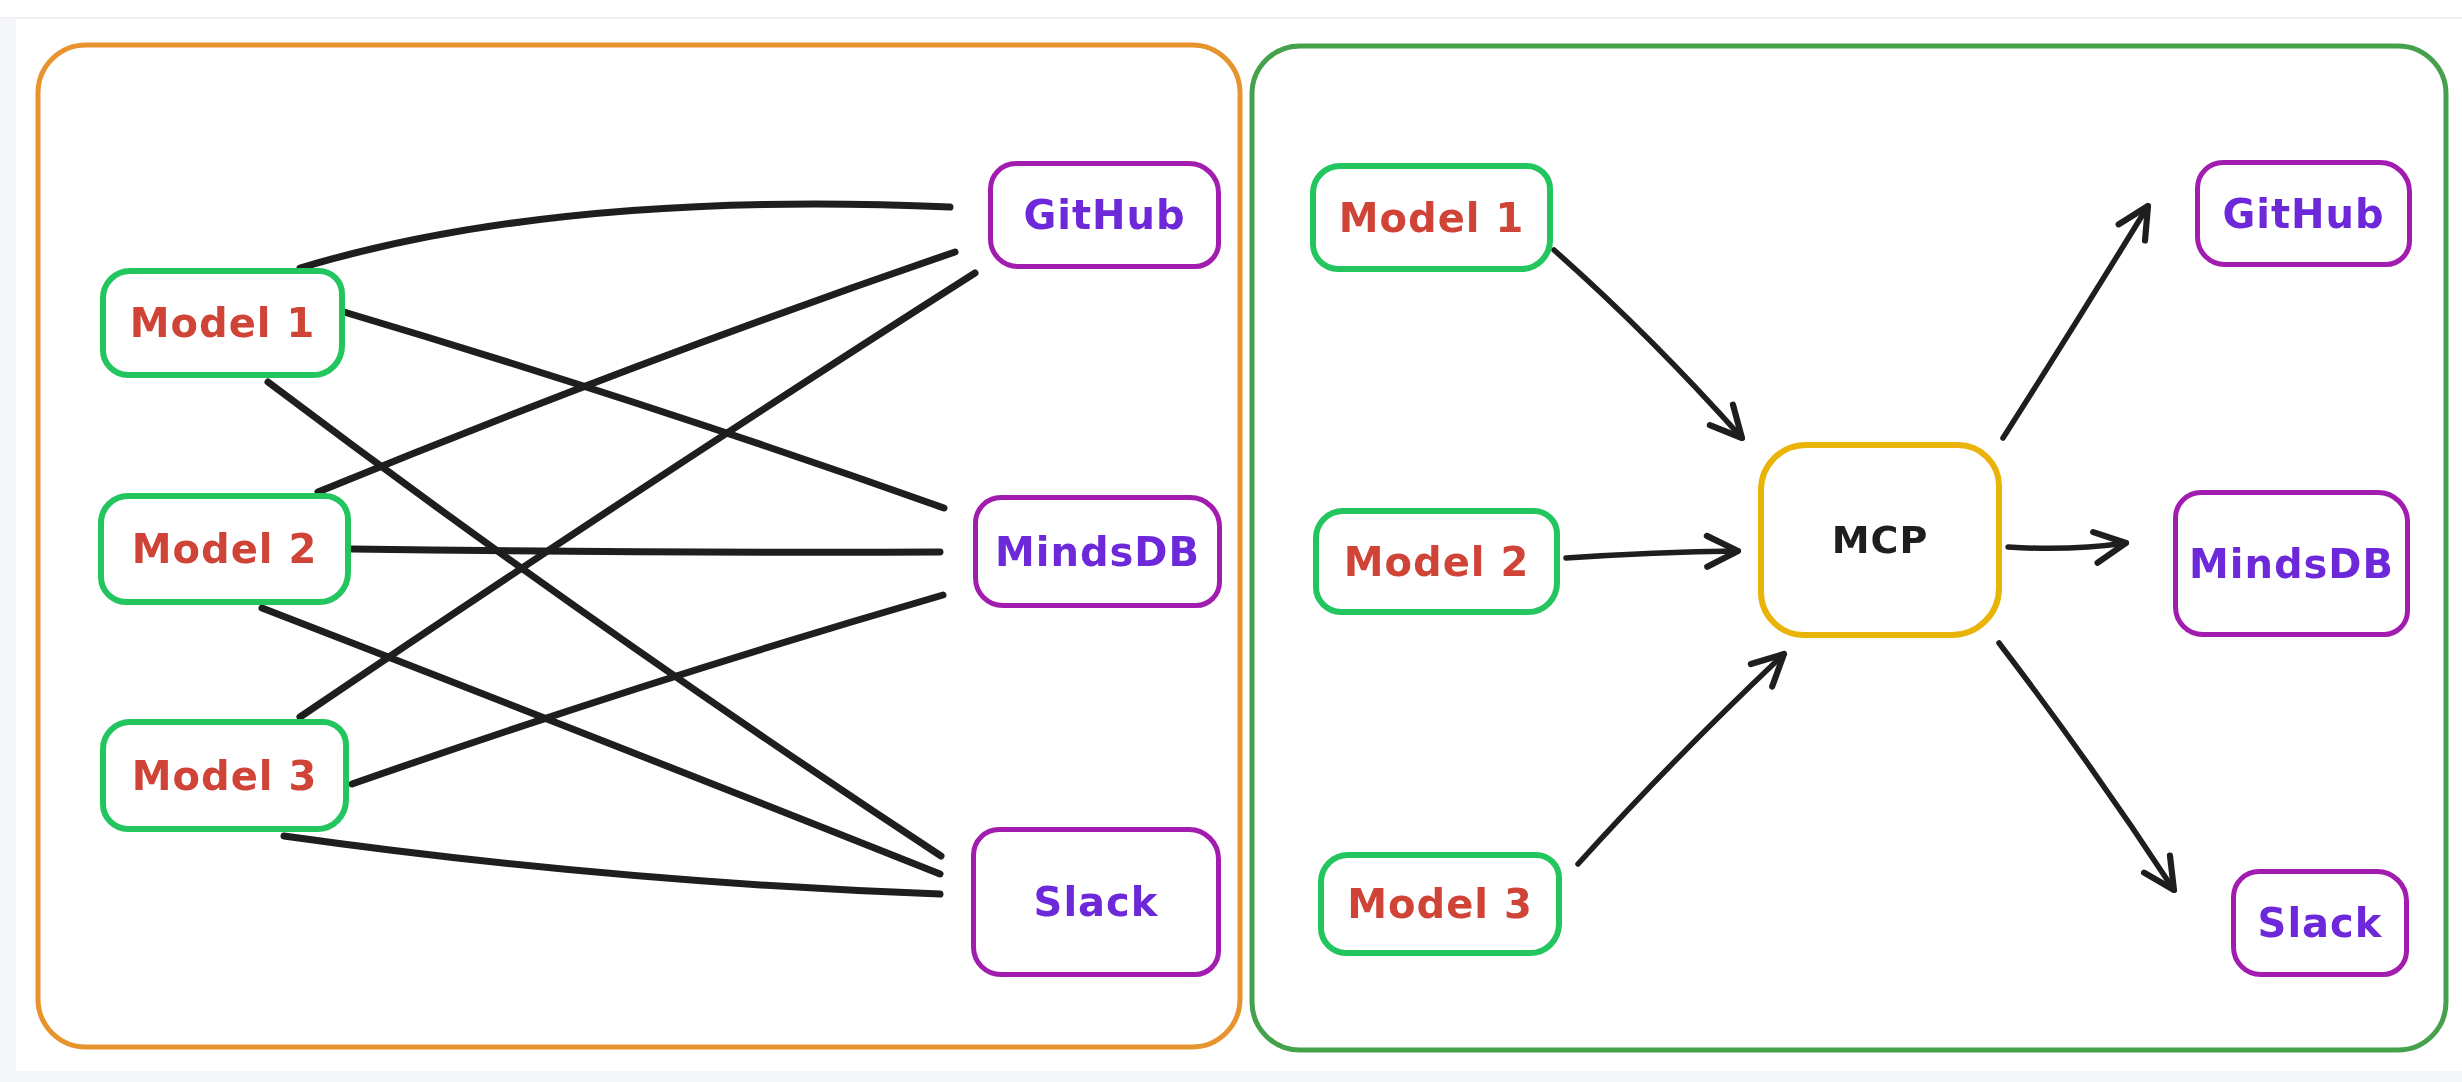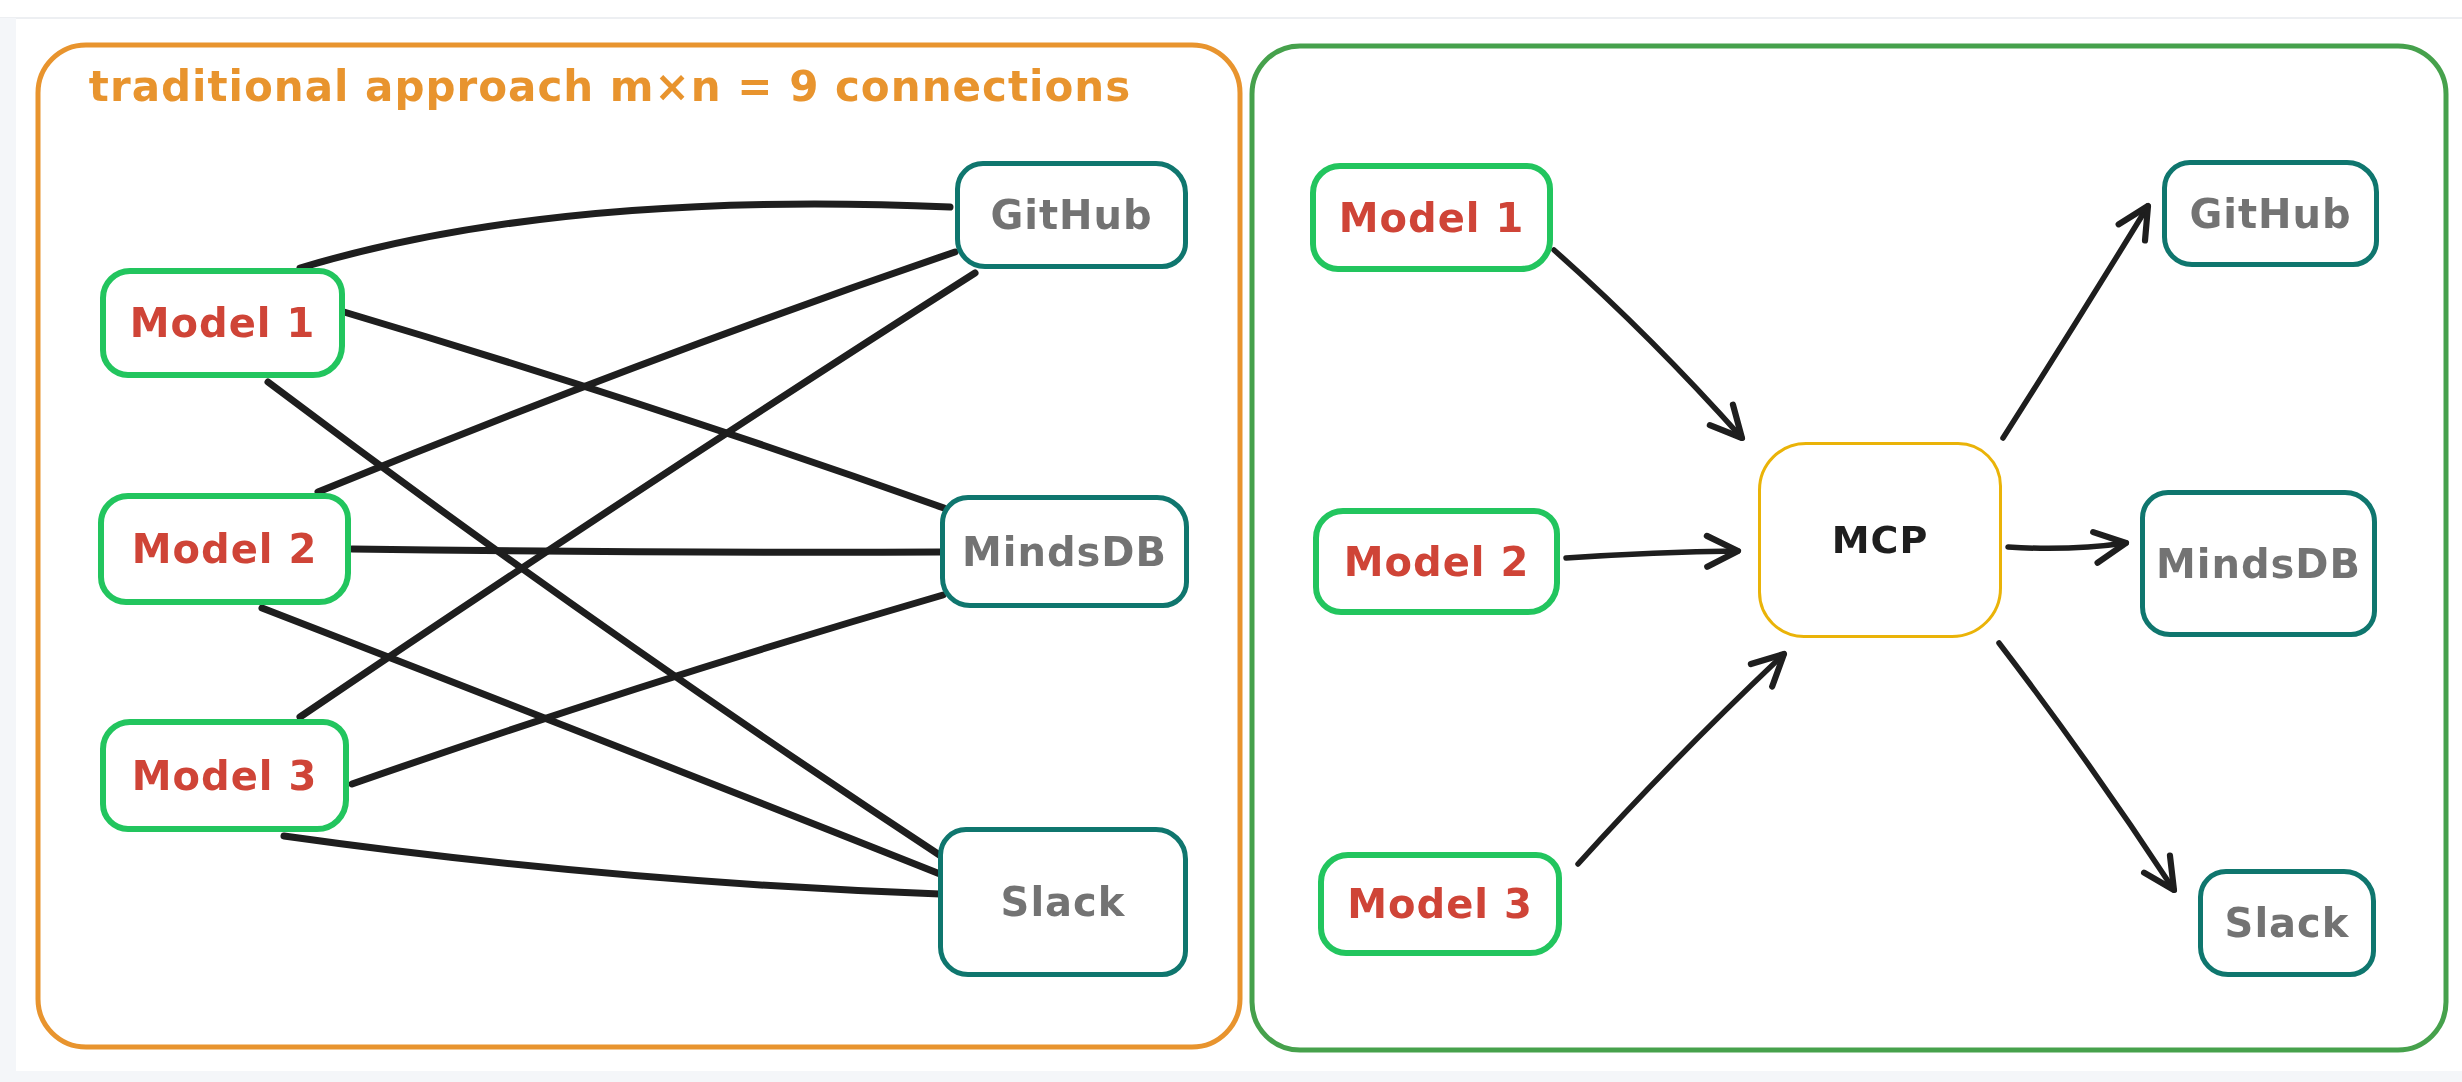--- a/index.html
+++ b/index.html
@@ -22,22 +22,22 @@
   .title-mcp{left:1252px;top:60px;width:1194px;color:#46a14c;}
   .node{
     position:absolute;z-index:2;
     box-sizing:border-box;
     background:#ffffff;
     display:flex;align-items:center;justify-content:center;
     font-size:40px;font-weight:600;letter-spacing:1px;
     white-space:nowrap;
   }
   .node.red{border:6px solid #22c55e;color:#cf4437;border-radius:30px 26px 32px 28px;}
-  .node.blue{border:5px solid #0f766e;color:#737373;border-radius:28px 32px 26px 30px;}
-  .node.black{border:3px solid #eab308;color:#1e1e1e;border-radius:48px 44px 50px 46px;font-size:38px;}
+  .node.blue{border:5px solid #a21caf;color:#6d28d9;border-radius:28px 32px 26px 30px;margin-left:33px;}
+  .node.black{border:6px solid #eab308;color:#1e1e1e;border-radius:48px 44px 50px 46px;font-size:38px;}
 
   
   .t-model1{left:100px;top:268px;width:245px;height:110px;}
   .t-model2{left:98px; top:493px;width:253px;height:112px;}
   .t-model3{left:100px;top:719px;width:249px;height:113px;}
   .t-github{left:955px;top:161px;width:233px;height:108px;}
   .t-mindsdb{left:940px;top:495px;width:249px;height:113px;}
   .t-slack{left:938px;top:827px;width:250px;height:150px;}
 
   
@@ -83,21 +83,20 @@
     <g stroke="#1e1e1e" stroke-width="5.5" fill="none" stroke-linecap="round">
       <path d="M 1554 250 Q 1650 335 1742 438" marker-end="url(#arrowhead)"></path>
       <path d="M 1566 558 Q 1655 552 1738 551" marker-end="url(#arrowhead)"></path>
       <path d="M 1578 864 Q 1670 762 1784 654" marker-end="url(#arrowhead)"></path>
       <path d="M 2003 438 Q 2075 325 2148 206" marker-end="url(#arrowhead)"></path>
       <path d="M 2008 547 Q 2070 551 2126 543" marker-end="url(#arrowhead)"></path>
       <path d="M 1999 643 Q 2090 762 2174 890" marker-end="url(#arrowhead)"></path>
     </g>
   </svg>
 
-  <div class="panel-title title-traditional">traditional approach m×n = 9 connections</div>
 
   <div class="node red  t-model1">Model 1</div>
   <div class="node red  t-model2">Model 2</div>
   <div class="node red  t-model3">Model 3</div>
   <div class="node blue t-github">GitHub</div>
   <div class="node blue t-mindsdb">MindsDB</div>
   <div class="node blue t-slack">Slack</div>
 
   <div class="node red   m-model1">Model 1</div>
   <div class="node red   m-model2">Model 2</div>

